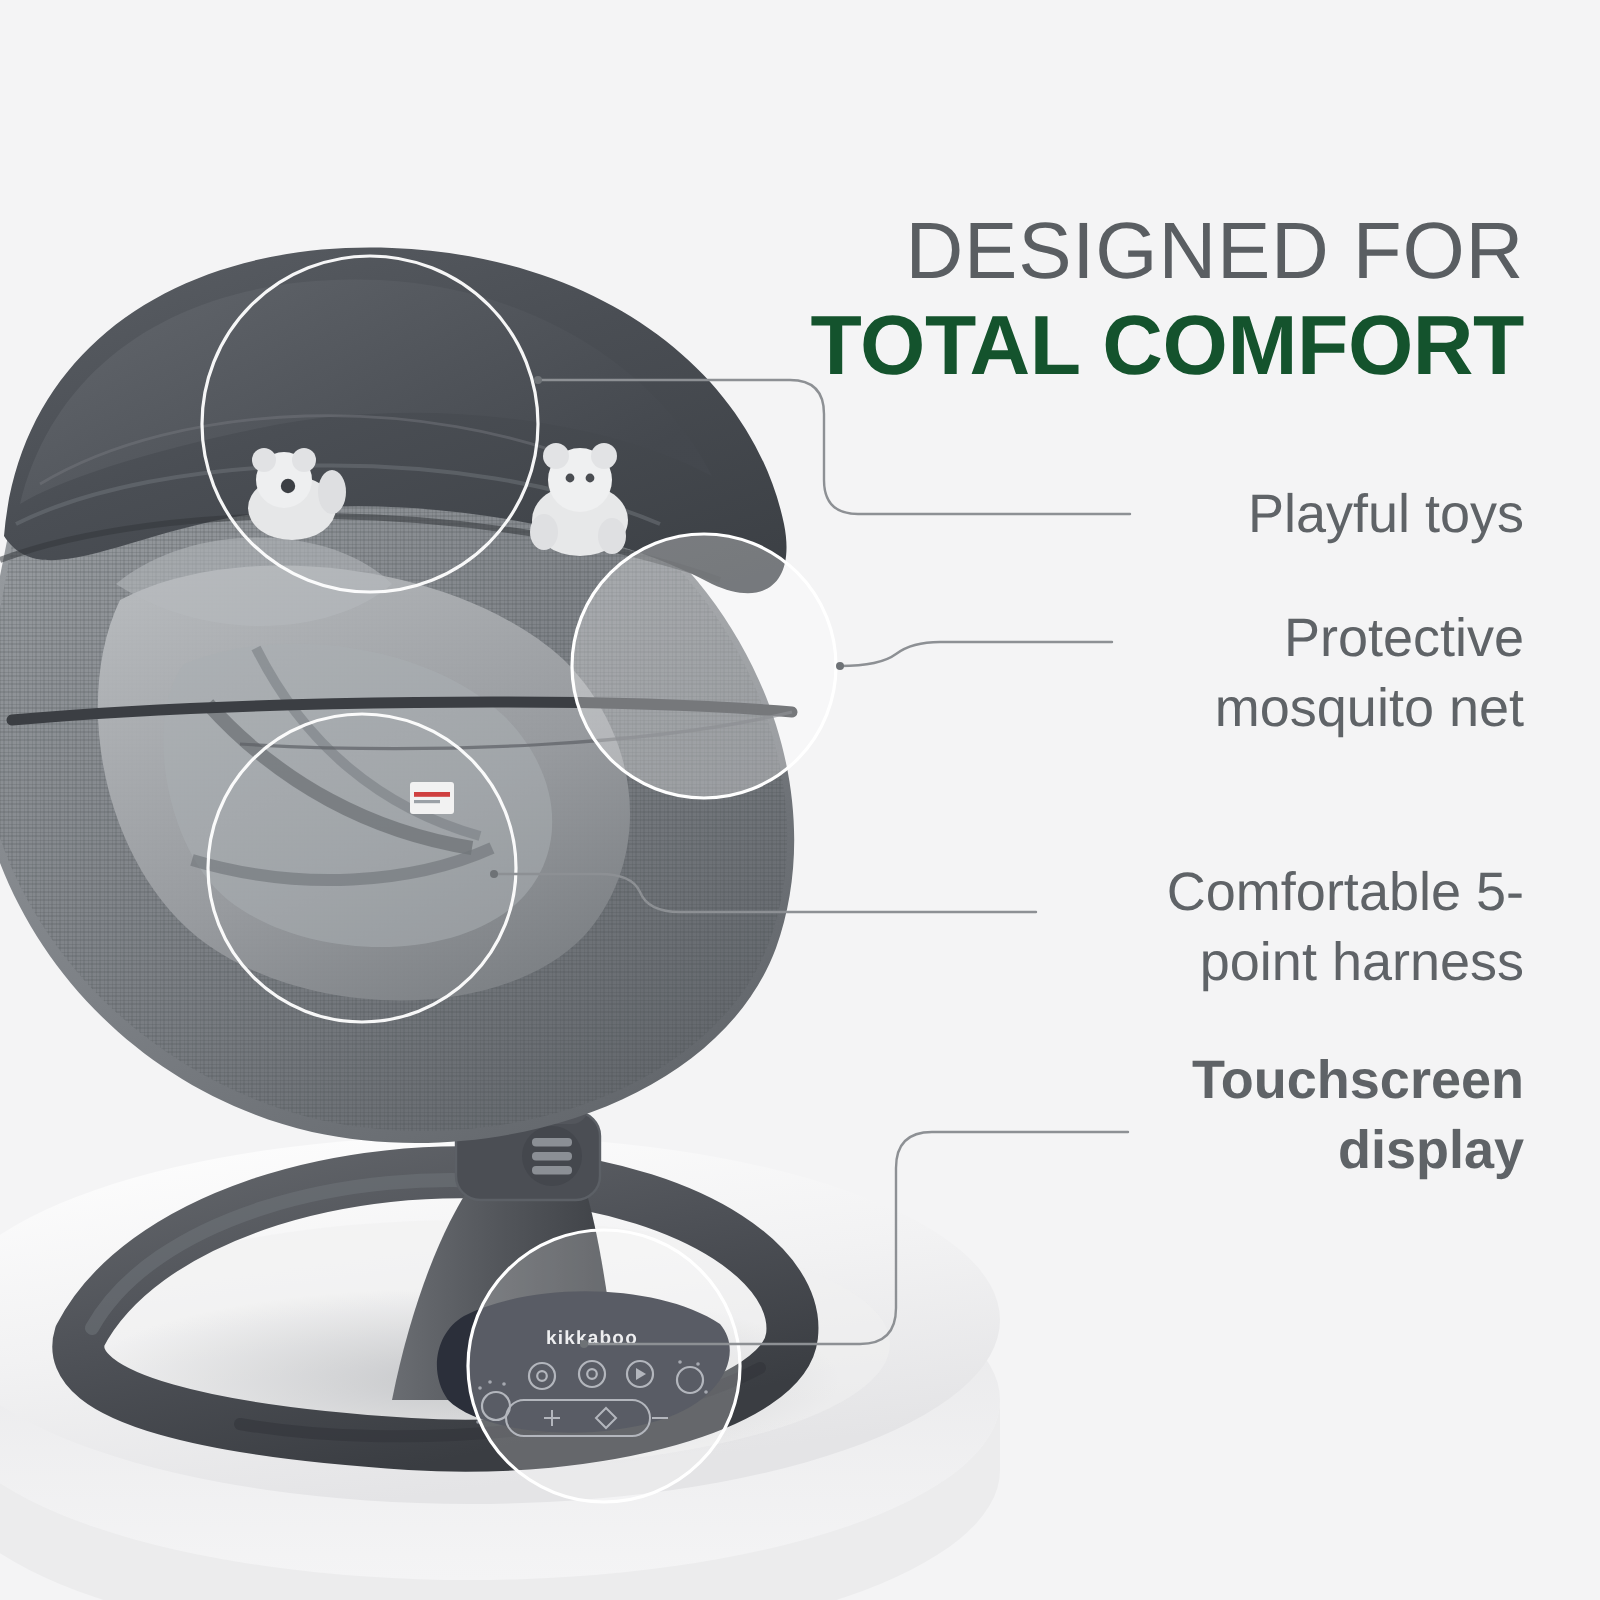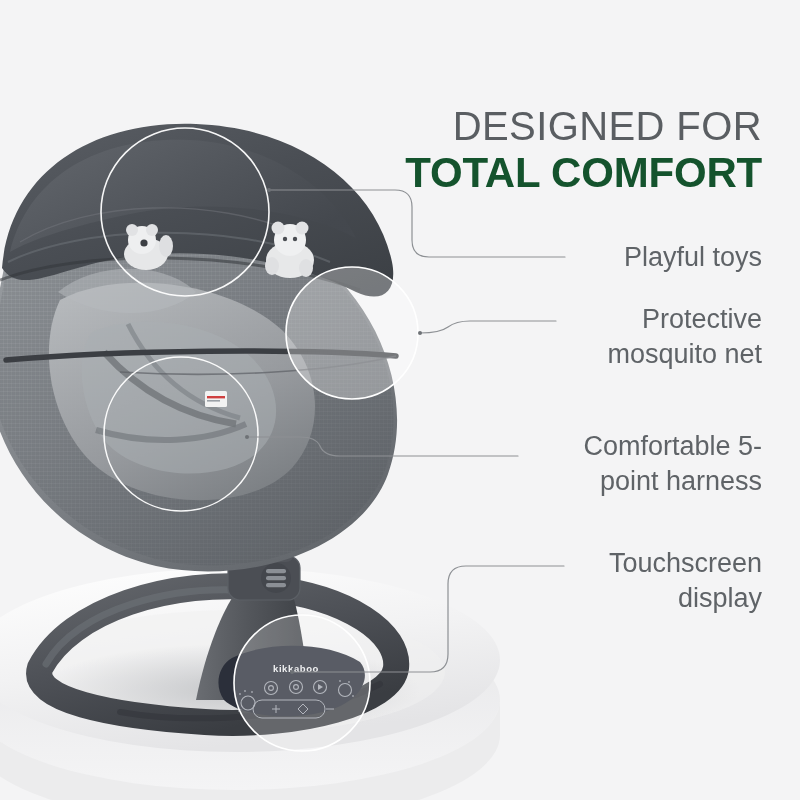--- a/index.html
+++ b/index.html
@@ -50,21 +50,21 @@
     text-align: right;
     font-size: 27px;
     font-weight: 400;
     color: #5f6367;
     line-height: 1.28;
     white-space: pre-line;
   }
   #lbl-toys     { top: 240px; }
   #lbl-net      { top: 302px; }
   #lbl-harness  { top: 394px; margin-top: 35px; }
-  #lbl-touch    { top: 546px; }
+  #lbl-touch    { top: 523px; font-weight: bold; }
 
   
   .overlay {
     position: absolute;
     left: 0; top: 0;
     width: 800px; height: 800px;
     pointer-events: none;
   }
 
   

